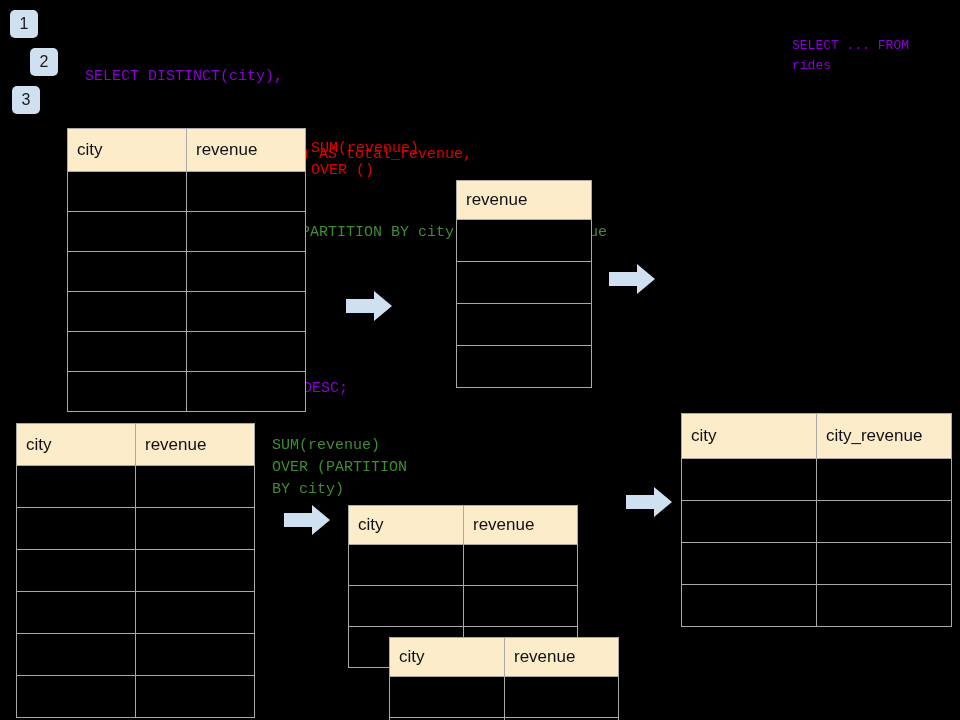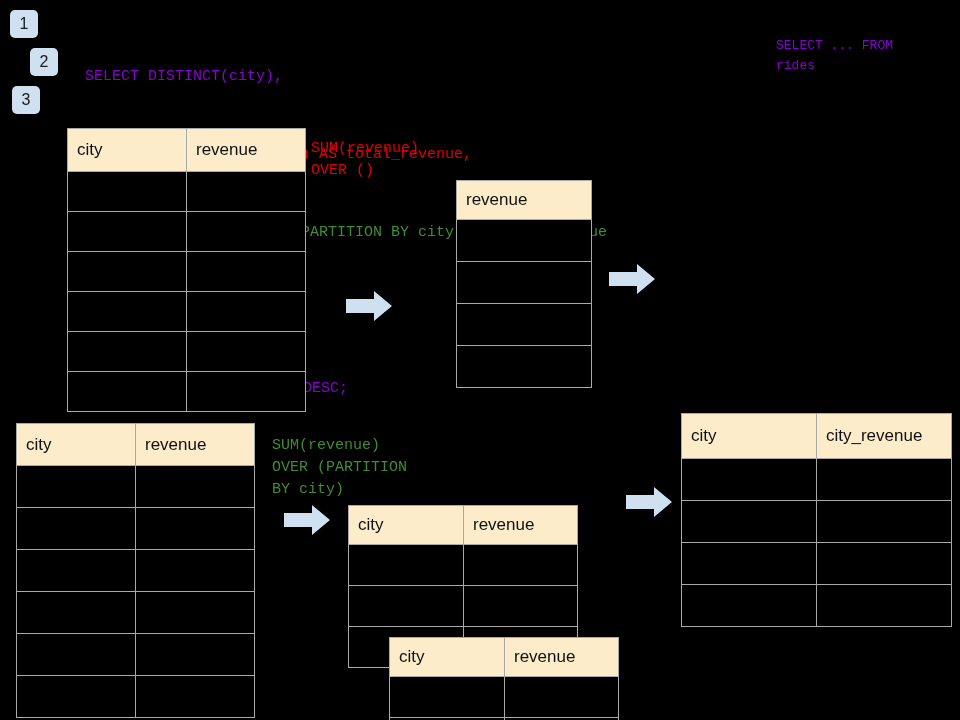--- a/index.html
+++ b/index.html
@@ -96,21 +96,21 @@
   <div class="badge" style="left:12px; top:86px;">3</div>
 
   <div class="sql" style="left:85px; top:10px;">
     <div class="sql-line c-purple" style="padding-left:0px;">SELECT DISTINCT(city),</div>
     <div class="sql-line c-red" style="padding-left:45px;">SUM(revenue) OVER () AS total_revenue,</div>
     <div class="sql-line c-green" style="padding-left:45px;">SUM(revenue) OVER (PARTITION BY city) as city_revenue</div>
     <div class="sql-line c-purple" style="padding-left:20px;">FROM rides</div>
     <div class="sql-line c-purple" style="padding-left:20px;">ORDER by city_revenue DESC;</div>
   </div>
 
-  <div class="note c-purple" style="left:776px; top:36px; font-size:13px; line-height:20px;">SELECT ... FROM
+  <div class="note c-purple" style="left:792px; top:36px; font-size:13px; line-height:20px;">SELECT ... FROM
 rides</div>
 
   <div class="note c-red" style="left:311px; top:138px;">SUM(revenue)
 OVER ()</div>
 
   <div class="note c-green" style="left:272px; top:435px;">SUM(revenue)
 OVER (PARTITION
 BY city)</div>
 
   <table class="tbl" style="left:67px; top:128px; width:238px;">

